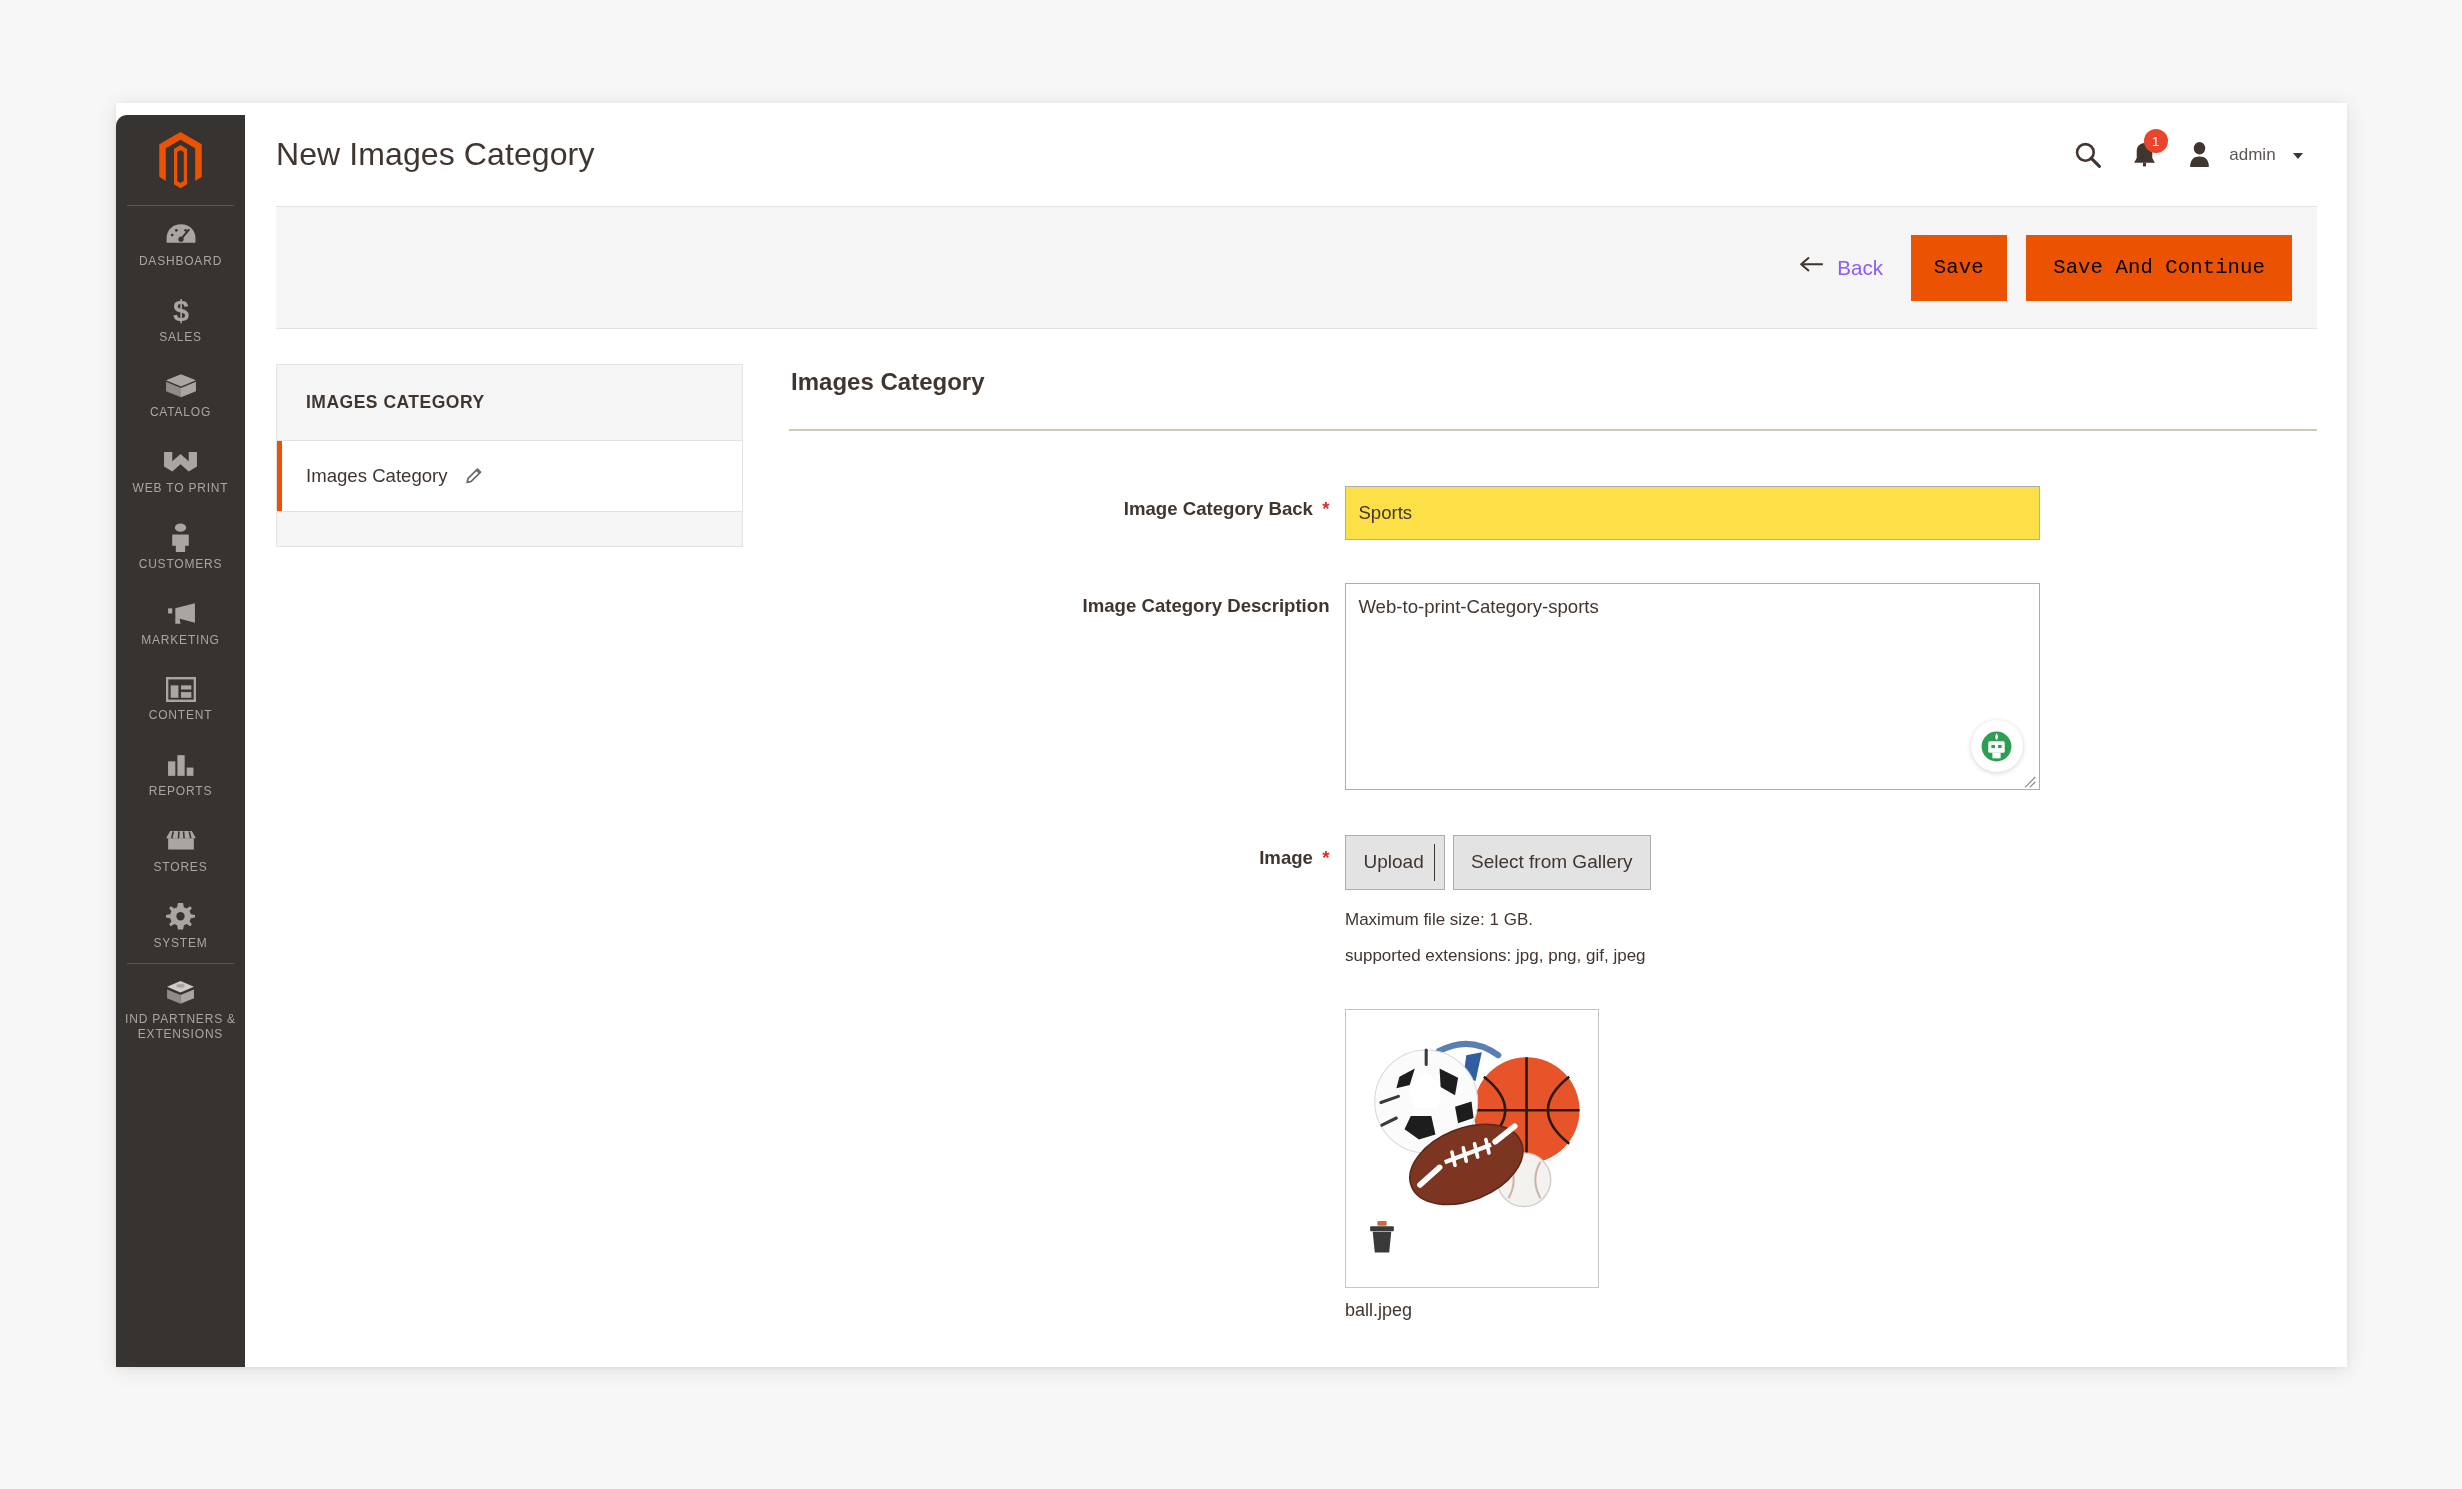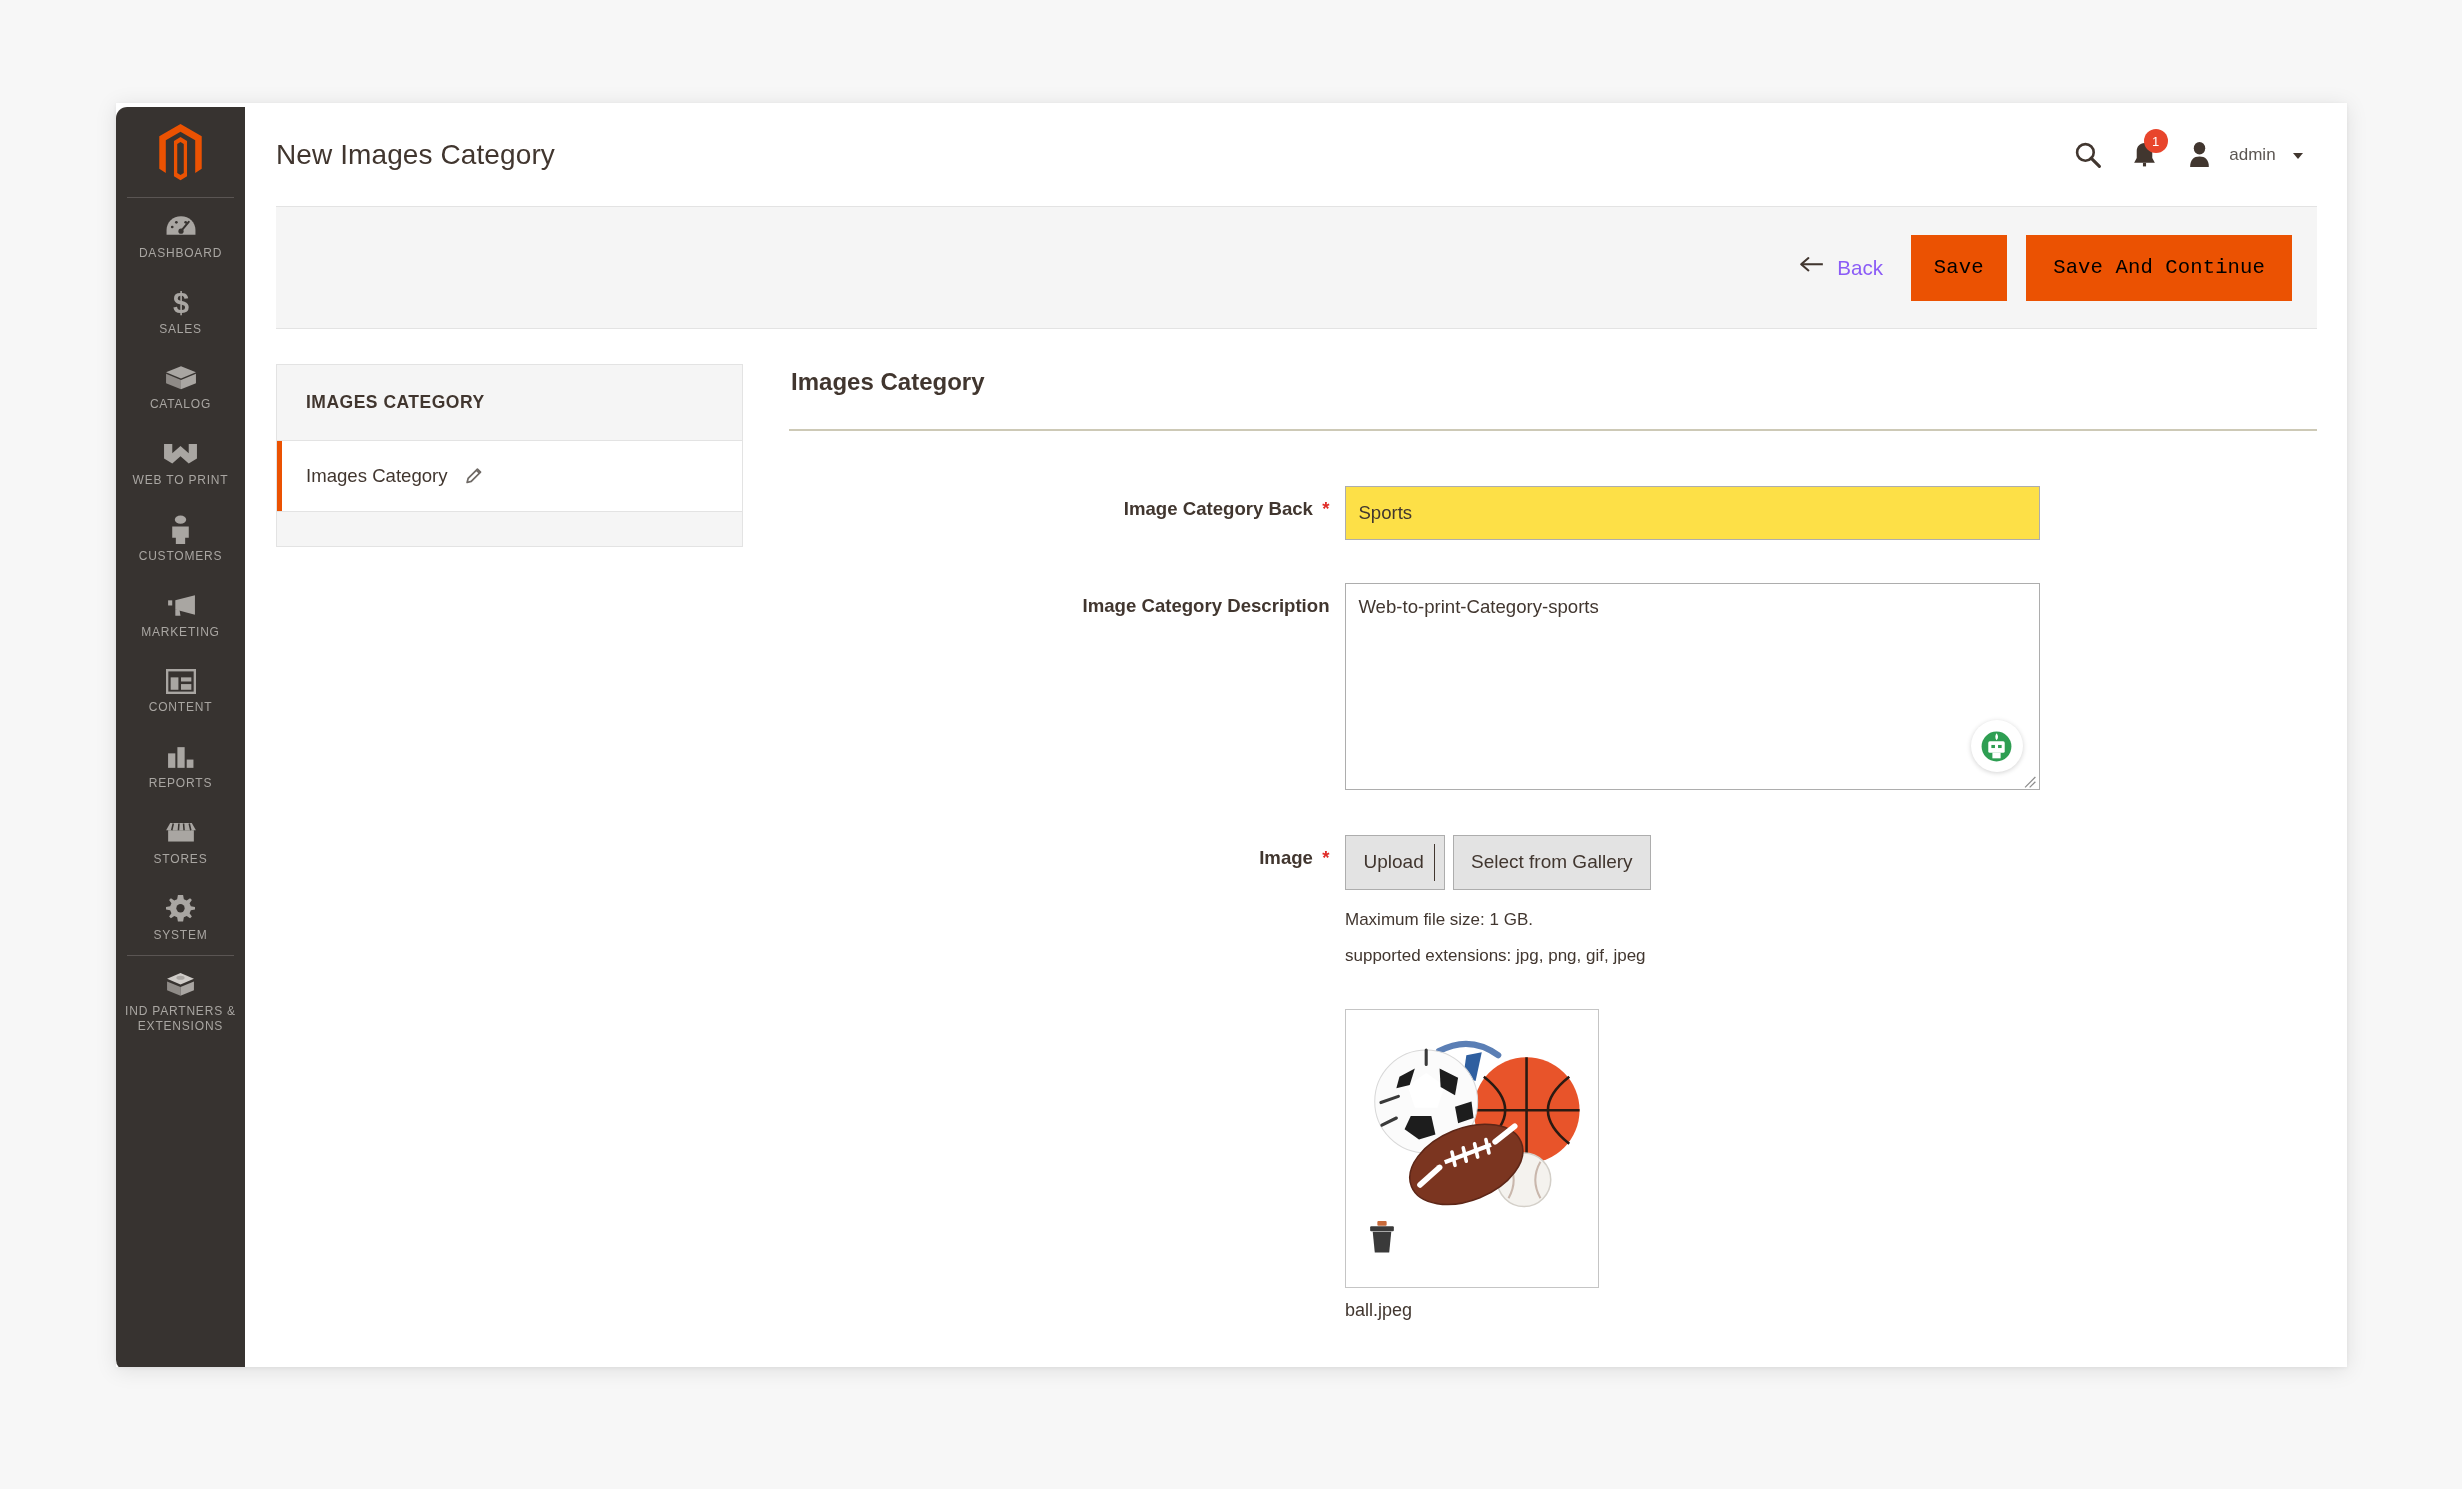--- a/index.html
+++ b/index.html
@@ -17,21 +17,21 @@
     left: 116px; top: 103px;
     width: 2231px; height: 1264px;
     background: #ffffff;
     box-shadow: 0 3.1px 20.6px rgba(0,0,0,0.10), 0 1px 4.1px rgba(0,0,0,0.05);
     overflow: hidden;
   }
 
   
   #sidebar {
     position: absolute;
-    left: 0; top: 4px;
+    left: 0; top: 12px;
     width: 129px; height: 1264px;
     background: #373330;
     border-top-left-radius: 11.3px;
     border-bottom-left-radius: 11.3px;
     overflow: hidden;
   }
   #magento-logo {
     height: 90px;
     display: flex; align-items: center; justify-content: center;
   }
@@ -72,21 +72,21 @@
   }
 
   
   #page-header {
     position: relative;
     height: 103px;
     padding: 0 31px 0 31px;
     display: flex; align-items: center; justify-content: space-between;
   }
   #page-title {
-    font-size: 28px;
+    font-size: 32px;
     font-weight: 400;
     color: #41362f;
     letter-spacing: 0.1px;
   }
   #header-actions {
     display: flex; align-items: center; gap: 30px;
     padding-right: 14.4px;
   }
   .hdr-btn { cursor: pointer; display: flex; align-items: center; }
   #notif-wrap { position: relative; display: flex; align-items: center; }

